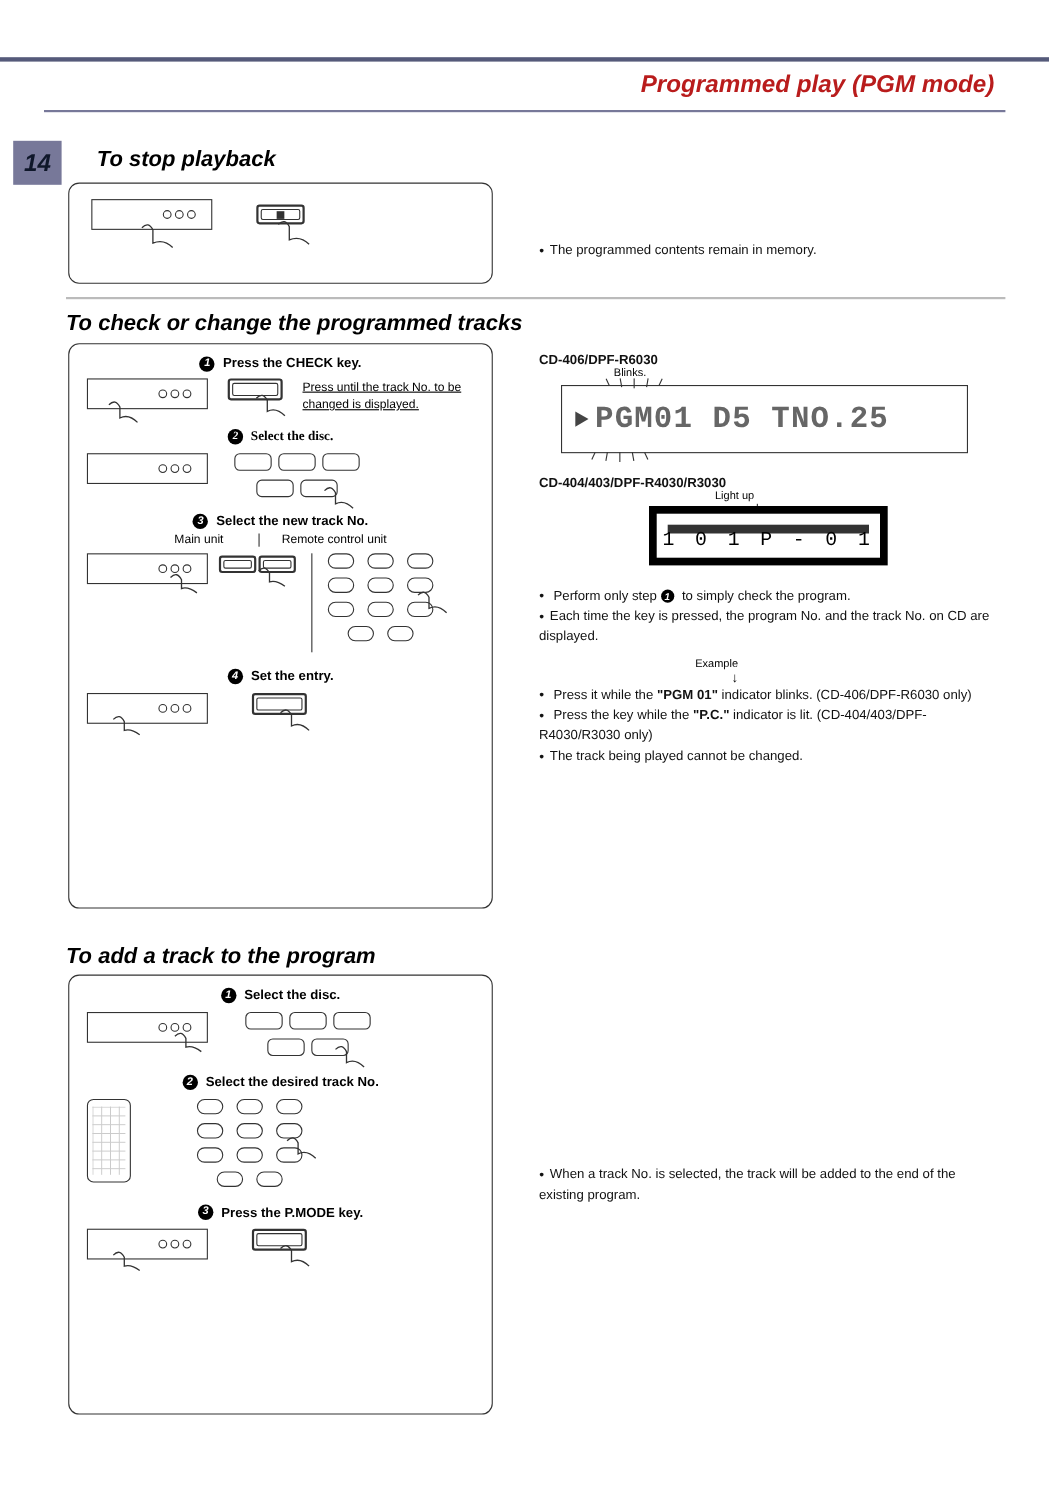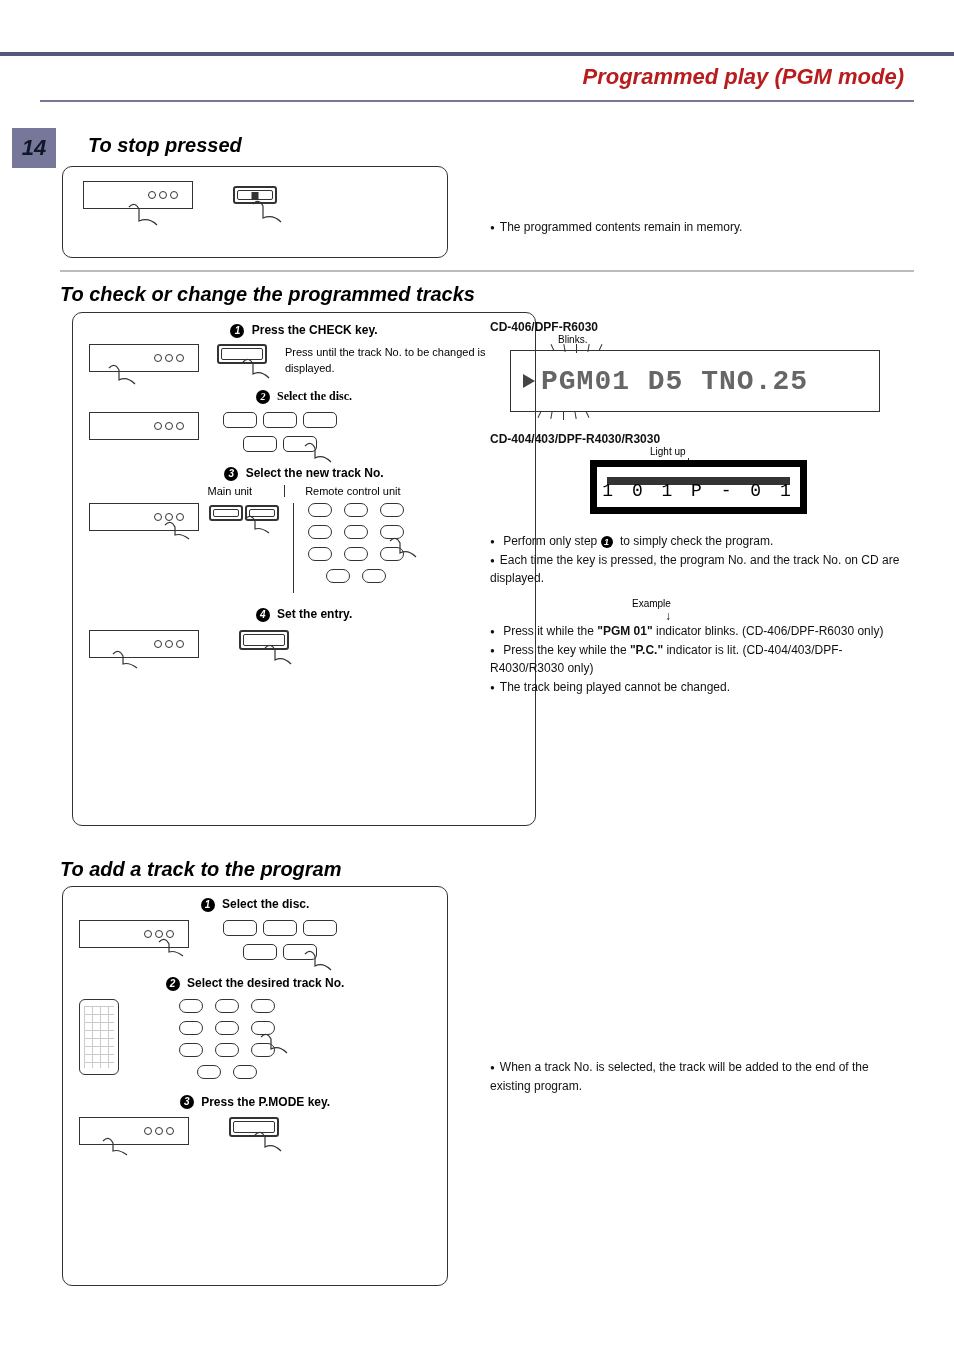--- a/index.html
+++ b/index.html
@@ -68,21 +68,21 @@
   .rule-a { top: 270px; background:#bbb; }
   .st2 { position: absolute; top: 283px; left: 60px; }
   .st3 { position: absolute; top: 858px; left: 60px; }
 
   .panel {
     position: absolute;
     border: 1px solid #333;
     border-radius: 10px;
   }
   .p1 { top: 166px; left: 62px; width: 386px; height: 92px; }
-  .p2 { top: 312px; left: 72px; width: 464px; height: 514px; }
+  .p2 { top: 312px; left: 62px; width: 386px; height: 514px; }
   .p3 { top: 886px; left: 62px; width: 386px; height: 400px; }
 
   .right-text {
     position: absolute;
     font-size: 12px;
     color: #111;
     line-height: 1.55;
   }
   .dot::before {
     content: "●";
@@ -222,21 +222,21 @@
   }
 </style>
 </head>
 <body>
 
 <div class="top-rule"></div>
 <div class="header-title">Programmed play (PGM mode)</div>
 <div class="header-hr"></div>
 <div class="page-no-box">14</div>
 
-<div class="section-title st1">To stop pressed</div>
+<div class="section-title st1">To stop playback</div>
 <div class="panel p1">
   <div style="display:flex; align-items:center; gap:40px; padding:14px 20px;">
     <div style="position:relative;">
       <div class="leftcol-dev">
         <div class="knobs">
             <span></span>
             <span></span>
             <span></span>
           </div>
       </div>
@@ -280,21 +280,21 @@
         <svg class="fingersvg" style="position:absolute; left:18px; top:20px; width:32px; height:24px;">
             <path d="M2 4 Q8 -2 12 6 L12 16 Q20 12 28 20"></path>
           </svg>
       </div>
       <div style="position:relative;">
         <div class="key-sq" style="width:50px;height:20px;"></div>
         <svg class="fingersvg" style="position:absolute; left:24px; top:14px; width:32px; height:24px;">
             <path d="M2 4 Q8 -2 12 6 L12 16 Q20 12 28 20"></path>
           </svg>
       </div>
-      <div style="flex:1; font-size:11px; line-height:1.5;">Press until the track No. to be changed is displayed.</div>
+      <div style="flex:1; font-size:11px; line-height:1.5;text-decoration:underline;">Press until the track No. to be changed is displayed.</div>
     </div>
 
     <div class="step-label" style="margin:6px 0 8px;font-family:Liberation Serif, serif;">
       <span class="step-num">2</span>
       <span>Select the disc.</span>
     </div>
     <div style="display:flex; align-items:flex-start; gap:24px; margin-bottom:14px;">
       <div class="leftcol-dev">
           <div class="knobs">
             <span></span>

